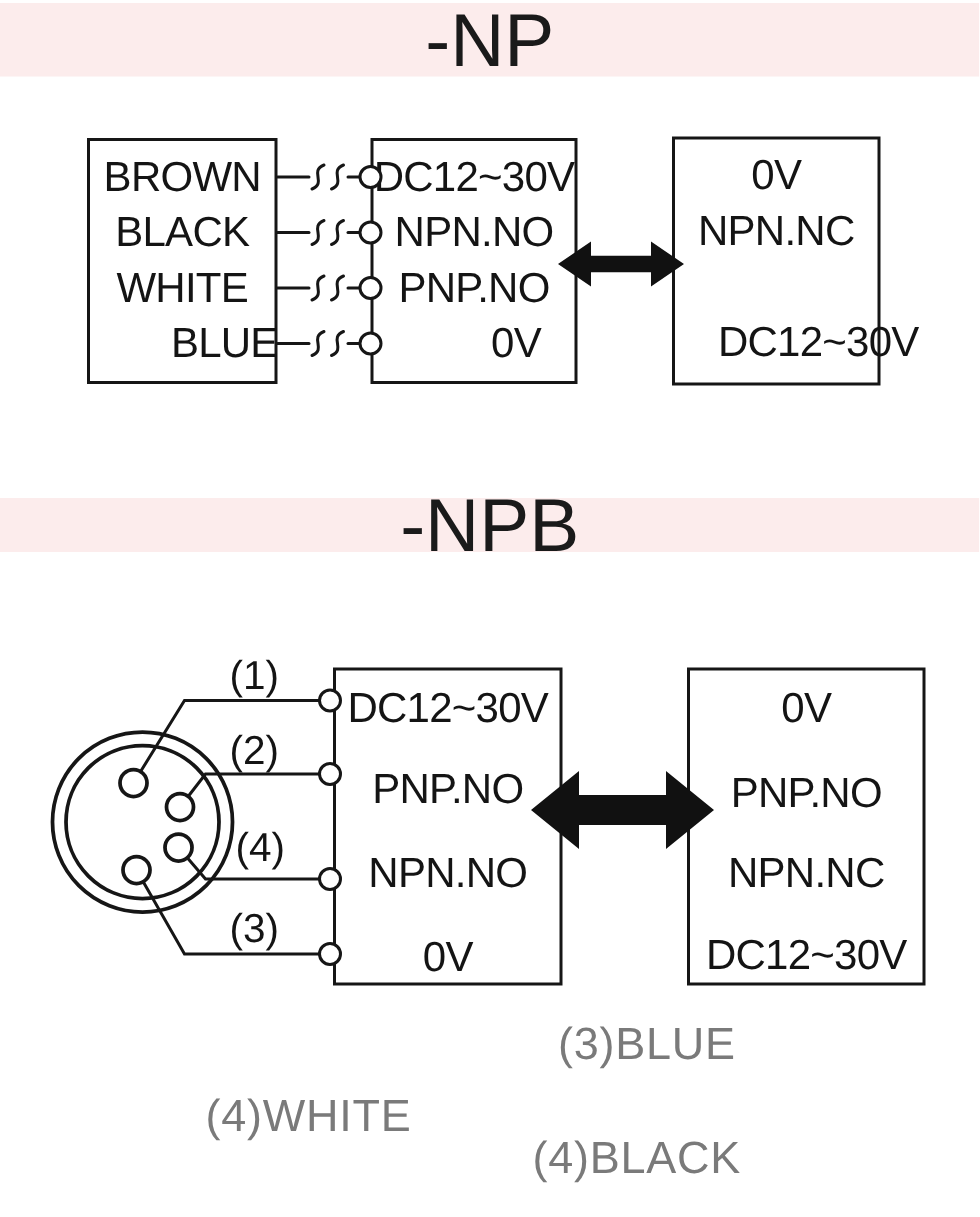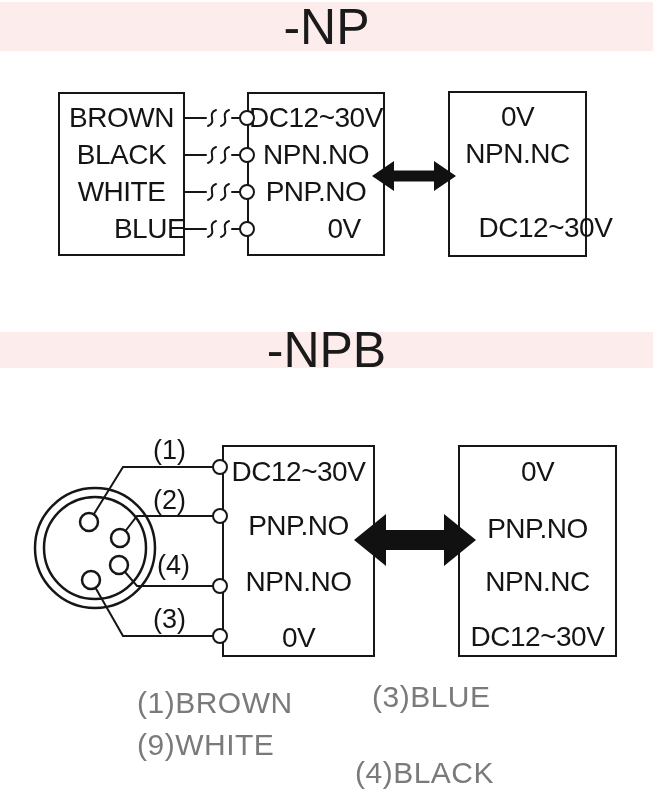--- a/index.html
+++ b/index.html
@@ -92,22 +92,21 @@
     <div class="row nb-r4">0V</div>
   </div>
 
   <div class="dbox" id="npb-right">
     <div class="row nr-r1">0V</div>
     <div class="row nr-r2">PNP.NO</div>
     <div class="row nr-r3">NPN.NC</div>
     <div class="row nr-r4">DC12~30V</div>
   </div>
 
-  <div class="legend-item" id="legend-1">(1)BROWN</div>
-  <div class="legend-item" id="legend-2">(9)WHITE</div>
+  <div class="legend-item" id="legend-2">(4)WHITE</div>
   <div class="legend-item" id="legend-3">(3)BLUE</div>
   <div class="legend-item" id="legend-4">(4)BLACK</div>
 
   <svg class="overlay" width="653" height="811" viewBox="0 0 653 811">
 
     <g stroke="#161616" stroke-width="2" fill="none" stroke-linecap="round">
       <line x1="185" y1="118" x2="206" y2="118"></line>
         <line x1="232" y1="118" x2="240" y2="118"></line>
       <path d="M216,110 C206,114 218,122 208,126"></path>
       <path d="M229,110 C219,114 231,122 221,126"></path>

